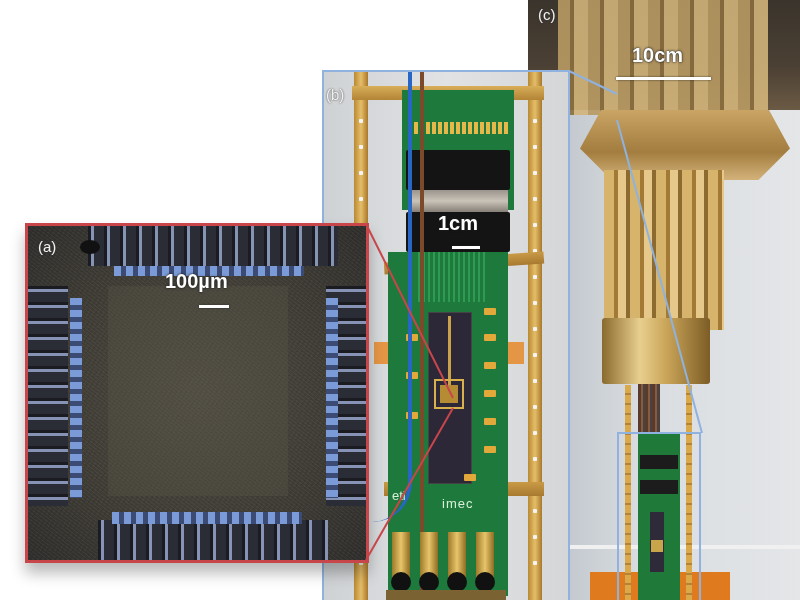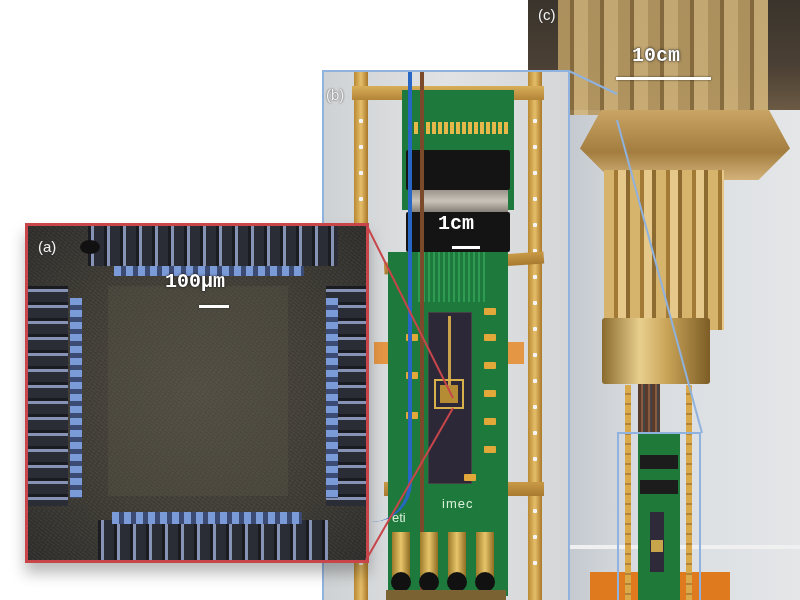--- a/index.html
+++ b/index.html
@@ -10,21 +10,20 @@
     }
     .panel { position: absolute; overflow: hidden; }
     .panel-label {
       position: absolute; color: #f2f2f2; font-size: 15px;
       text-shadow: 0 0 2px #333;
     }
     .scale-text {
       position: absolute; color: #ffffff; font-weight: bold; font-size: 20px;
       text-shadow: 0 0 3px #222, 0 0 1px #000;
       white-space: nowrap;
-      font-family: Liberation Mono, monospace;
     }
     .scale-bar { position: absolute; background: #ffffff; height: 3px; box-shadow: 0 0 2px #222; }
 
     
     #panel-c {
       left: 528px; top: 0; width: 272px; height: 600px;
       background: linear-gradient(90deg, #b8bec5 0%, #d8dce0 40%, #e4e6e8 100%);
     }
     #panel-c .dark-top {
       position: absolute; left: 0; top: 0; width: 272px; height: 110px;
@@ -126,21 +125,21 @@
       border-right: 4px solid #2766c4; border-radius: 0 0 40px 0;
     }
     #panel-b .brown-cable { position: absolute; left: 96px; top: 0; width: 4px; height: 540px; background: #7a4a2a; }
     #panel-b .sma { position: absolute; top: 460px; width: 18px; height: 46px; background: linear-gradient(90deg,#9c7a2a,#e8c56a 50%,#8f6c22); }
     #panel-b .sma-cap { position: absolute; top: 500px; width: 20px; height: 20px; border-radius: 50%; background: #111; }
     #panel-b .base-plate { position: absolute; left: 62px; top: 518px; width: 120px; height: 10px; background: #7a6232; }
     #panel-b .logo-text {
       position: absolute; left: 118px; top: 424px; color: #d8efd8; font-size: 13px; letter-spacing: 1px;
     }
     #panel-b .logo-text2 {
-      position: absolute; left: 68px; top: 438px; color: #d8efd8; font-size: 13px;
+      position: absolute; left: 68px; top: 416px; color: #d8efd8; font-size: 13px;
     }
 
     
     #panel-a {
       left: 25px; top: 223px; width: 344px; height: 340px;
       border: 3px solid #c8454a; box-sizing: border-box;
       background:
         radial-gradient(circle at 50% 50%, #4f4b41 0%, #3f3c35 60%, #2f2e2c 100%);
       box-shadow: 0 10px 14px rgba(0,0,0,.28);
     }

